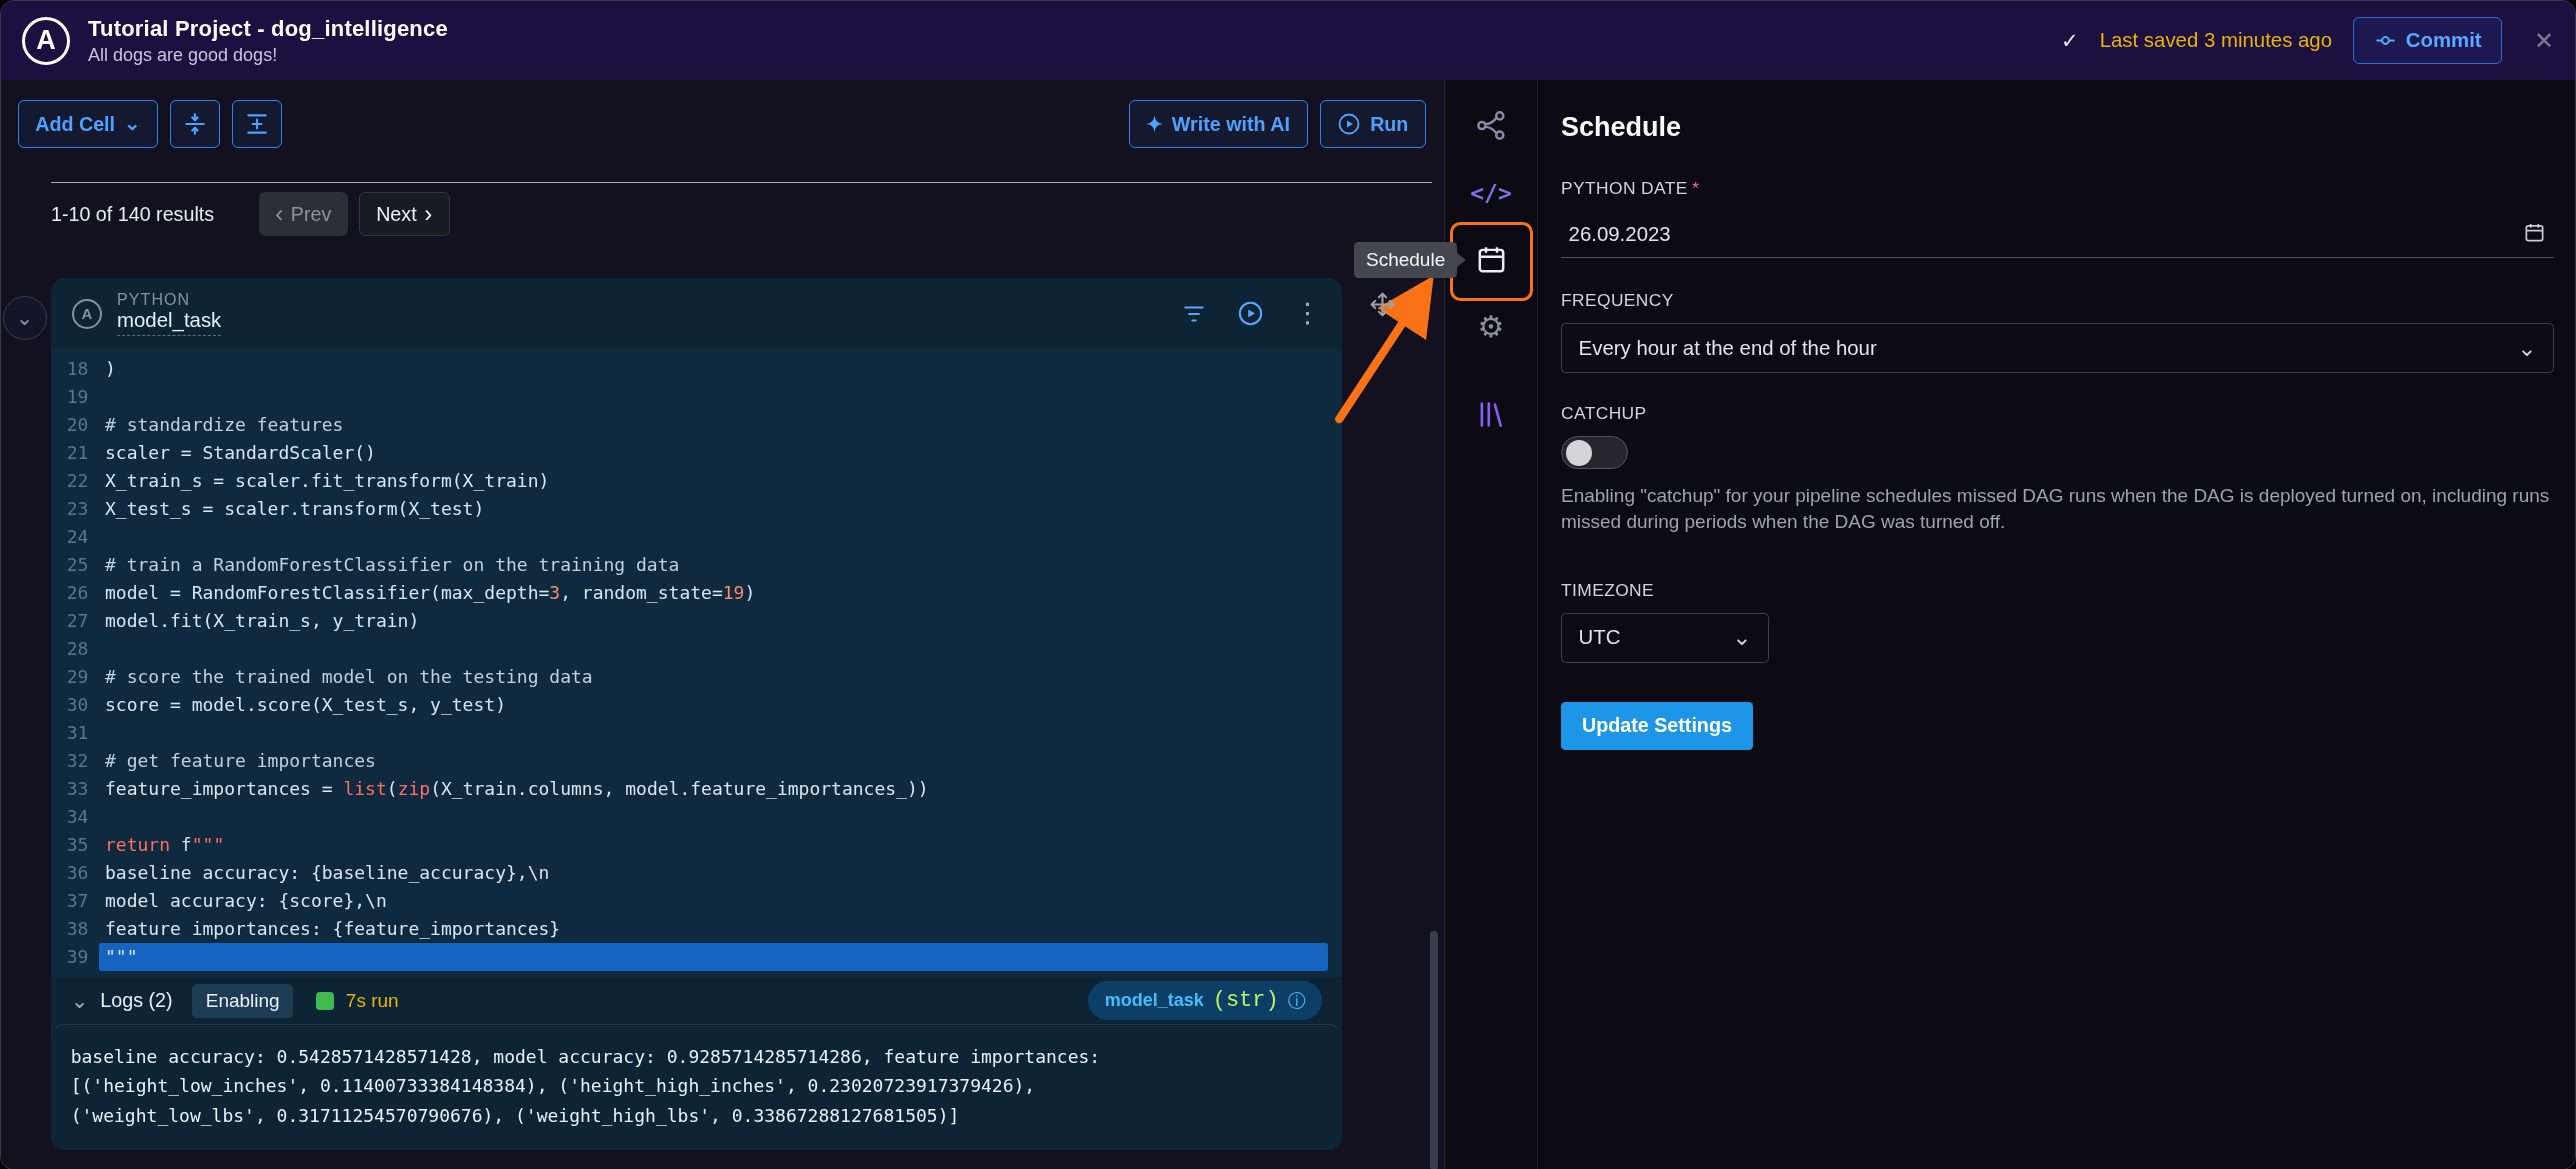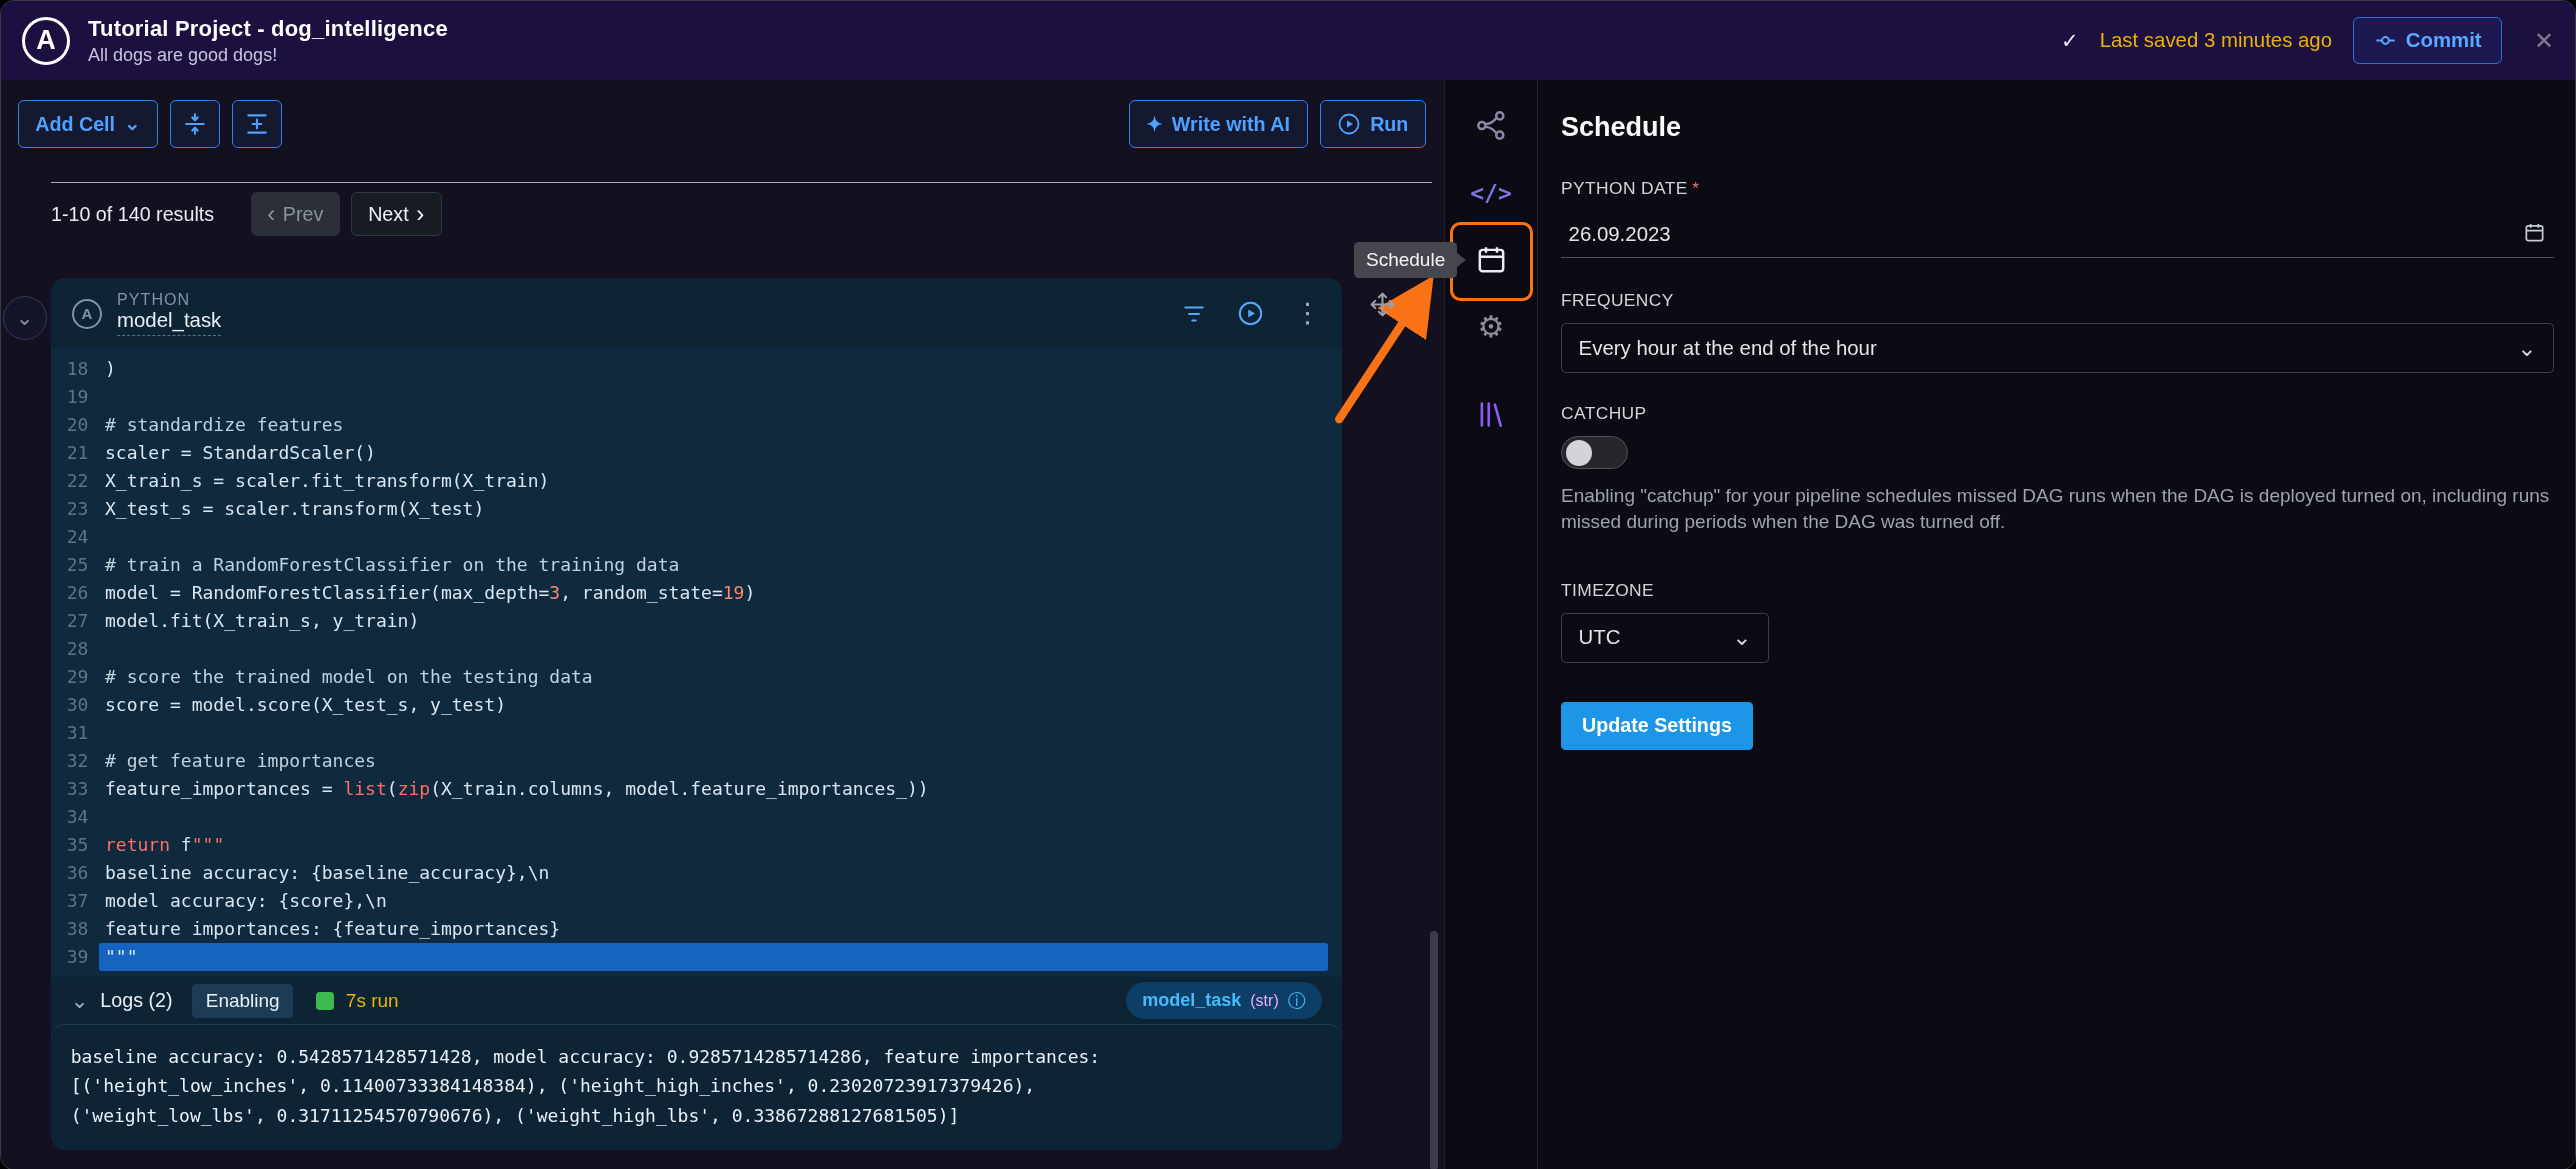--- a/index.html
+++ b/index.html
@@ -26,21 +26,21 @@
 
   
   .toolbar{display:flex;align-items:center;gap:12px;margin:19px 18px 0 16.6px;height:50px;}
   .btn-blue{display:flex;align-items:center;justify-content:center;gap:9px;height:48px;border:1.5px solid #2f81f7;border-radius:6px;background:rgba(47,129,247,.08);color:#4ea1ff;font-size:19.7px;font-weight:600;padding:0 16.6px;cursor:pointer;font-family:inherit;}
   .btn-icon-only{width:50px;padding:0;}
   .spacer{flex:1;}
   .chev{font-size:19.7px;line-height:1;}
 
   
   .results-bar{margin:33px 12px 0 50px;border-top:1.5px solid rgba(255,255,255,.65);padding-top:9px;display:flex;align-items:center;gap:10.6px;}
-  .results-summary{font-size:19.7px;color:#e9edf3;margin-right:26px;}
+  .results-summary{font-size:19.7px;color:#e9edf3;margin-right:34px;}
   .pg-btn{display:flex;align-items:center;gap:7.6px;height:44px;padding:0 16.6px;border-radius:6px;font-size:19.7px;cursor:pointer;border:none;font-family:inherit;}
   .pg-prev{background:#2a2f38;color:#8b949e;}
   .pg-next{background:#171b22;border:0.8px solid #323843;color:#eef2f7;}
   .pg-chev{font-size:24px;line-height:1;}
 
   
   .cell{margin:42px 0 0 50px;width:1291px;background:#0d2434;border-radius:13.6px;overflow:hidden;}
   .cell-header{height:71px;display:flex;align-items:center;gap:15px;padding:0 21px;}
   .cell-logo{width:30px;height:30px;border:2.3px solid #7e95a8;border-radius:50%;display:flex;align-items:center;justify-content:center;color:#7e95a8;font-size:15px;font-weight:bold;flex:none;}
   .cell-lang{font-size:16px;color:#7e95a8;letter-spacing:1.1px;}
@@ -59,21 +59,21 @@
   .tok-n{color:#f78c6c;}
 
   .cell-footer{height:47px;display:flex;align-items:center;gap:12px;padding:0 19.7px;}
   .logs-chev{color:#9fb3c2;font-size:21px;cursor:pointer;}
   .logs-label{font-size:19.7px;color:#e8f0f6;}
   .results-tab{background:#1d3b52;border-radius:4.5px;padding:6px 13.6px;font-size:19px;color:#e9f1f7;margin-left:7.6px;cursor:pointer;}
   .run-square{width:18px;height:18px;background:#3fb950;border-radius:3.8px;margin-left:10.6px;}
   .run-time{font-size:19px;color:#eab308;}
   .out-badge{margin-left:auto;display:flex;align-items:center;gap:9px;background:#0d3e66;border-radius:756px;padding:6.8px 16.6px;cursor:pointer;}
   .out-badge .bname{font-size:18px;font-weight:bold;color:#45bdfd;}
-  .out-badge .btype{font-size:16px;color:#f0abfc;}
+  .out-badge .btype{font-size:22px;color:#bef264;font-family:Liberation Mono, monospace;}
   .out-badge .binfo{font-size:18px;color:#45bdfd;}
 
   .cell-output{border-top:0.8px solid rgba(130,160,185,.18);padding:16.6px 21px 19.7px 19.7px;font-family:"DejaVu Sans Mono",monospace;font-size:18px;line-height:29.5px;color:#e9f1f7;border-radius:14px;}
 
   .collapse-fab{position:absolute;left:1.5px;top:216px;width:44px;height:44px;border-radius:50%;border:1.5px solid #3a3a50;background:#15152a;color:#8b93a3;display:flex;align-items:center;justify-content:center;font-size:21px;cursor:pointer;}
   .scroll-thumb{position:absolute;right:6px;top:851px;width:7.6px;height:239px;background:#3c3c4e;border-radius:3.8px;cursor:pointer;}
 
   
   .rail-btn{position:absolute;left:28px;width:36px;height:36px;display:flex;align-items:center;justify-content:center;cursor:pointer;}
   .rail-code{font-family:"DejaVu Sans Mono",monospace;font-size:23px;font-weight:bold;color:#7d74e8;}

